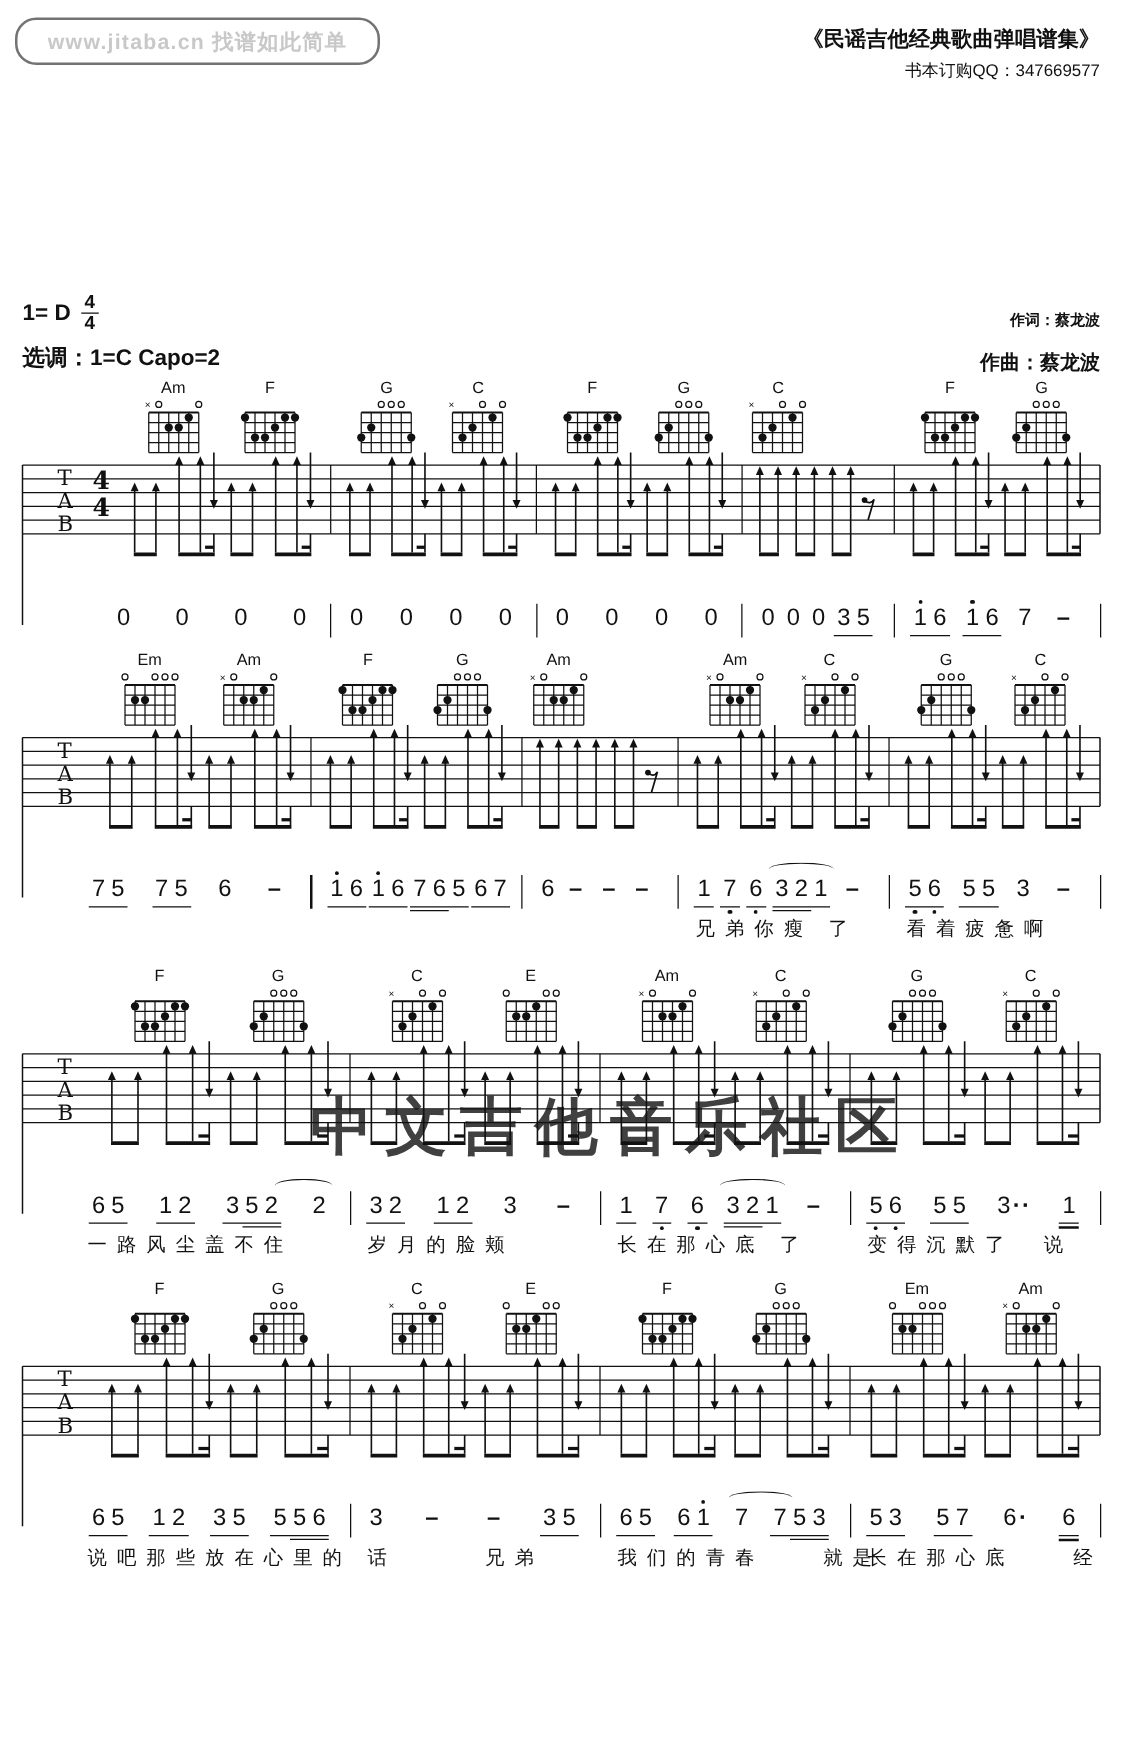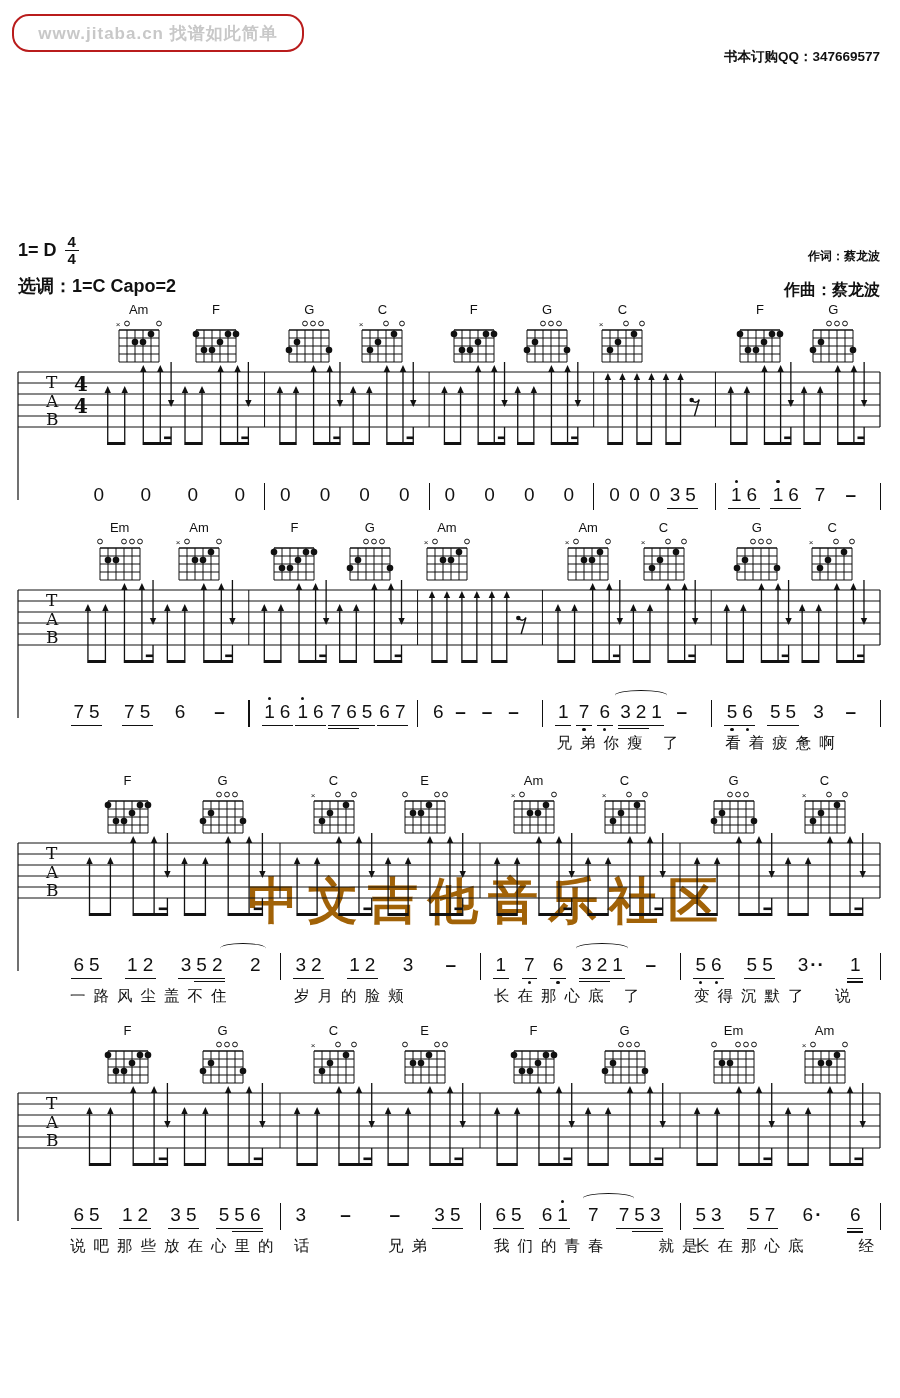--- a/index.html
+++ b/index.html
@@ -1,33 +1,33 @@
 <!DOCTYPE html>
 <html><head>
 <meta charset="utf-8">
 <style>
   html,body{margin:0;padding:0;background:#fff;}
   .page{position:relative;width:900px;height:1398px;background:#fff;overflow:hidden;
         font-family:"Liberation Sans",sans-serif;color:#111;}
   .abs{position:absolute;}
-  .wm-box{left:12px;top:14px;width:288px;height:34px;border:2px solid #b91c1c;border-radius:17px;
+  .wm-box{left:12px;top:14px;width:288px;height:34px;border:2px solid #737373;border-radius:17px;
           display:flex;align-items:center;justify-content:center;font-size:17px;font-weight:bold;
           color:#c8c8c8;letter-spacing:1px;}
   .collection{right:20px;top:20px;font-size:17px;font-weight:bold;text-align:right;}
-  .orderqq{right:20px;top:48px;font-size:13.5px;font-weight:bold;text-align:right;}
+  .orderqq{right:20px;top:48px;font-size:13.5px;font-weight:normal;text-align:right;}
   .title{left:0;top:86px;width:900px;text-align:center;font-size:42px;font-weight:bold;letter-spacing:4px;}
   .singer{left:0;top:155px;width:900px;text-align:center;font-size:16px;font-weight:bold;}
   .keyline{left:18px;top:234px;font-size:18px;font-weight:bold;display:flex;align-items:center;gap:8px;}
   .frac{display:inline-flex;flex-direction:column;align-items:center;font-size:15px;line-height:1.05;font-weight:bold;}
   .frac .top{border-bottom:1.6px solid #111;padding:0 3px;}
   .tuning{left:18px;top:274px;font-size:18px;font-weight:bold;}
   .lyricist{right:20px;top:248px;font-size:12px;font-weight:bold;}
   .composer{right:20px;top:280px;font-size:16px;font-weight:bold;}
   .wm-center1{left:208px;top:748px;font-size:88px;color:#ebebeb;font-weight:bold;letter-spacing:2px;z-index:0;}
-  .wm-center2{left:248px;top:868px;font-size:50px;color:#a16207;font-weight:bold;letter-spacing:10px;z-index:0;}
+  .wm-center2{left:248px;top:868px;font-size:50px;color:#404040;font-weight:bold;letter-spacing:10px;z-index:0;}
   #score{position:absolute;left:0;top:0;width:900px;height:1398px;z-index:1;}
   .chord-block{position:absolute;width:54px;text-align:center;}
   .chord-label{font-size:13px;font-weight:normal;line-height:12px;margin-bottom:1px;}
   .jp-measure{position:absolute;display:flex;justify-content:space-between;align-items:flex-start;
               font-size:19px;font-weight:500;white-space:nowrap;}
   .jp-g{position:relative;display:inline-flex;align-items:flex-end;padding:2px 1px 4px;}
   .jp-g.u1::after{content:"";position:absolute;left:1px;right:1px;bottom:0;height:1.5px;background:#111;}
   .jp-g.uu::before{content:"";position:absolute;left:1px;right:1px;bottom:-3.5px;height:1.5px;background:#111;}
   .n{position:relative;padding:0 2.5px;line-height:20px;}
   .dsh{padding:0 7px;font-weight:bold;}
@@ -41,20 +41,21 @@
   .arc.aR{right:-32px;}
   .sd{font-weight:bold;margin-left:2px;letter-spacing:1px;}
   .jp-bar{position:absolute;width:1.3px;background:#111;}
   .lyric{position:absolute;font-size:15.5px;letter-spacing:8px;white-space:pre;font-weight:500;}
 </style>
 </head>
 <body>
 
 <div class="page">
   <div class="abs wm-box">www.jitaba.cn 找谱如此简单</div>
+  <div class="abs collection">《民谣吉他经典歌曲弹唱谱集》</div>
   <div class="abs orderqq">书本订购QQ：347669577</div>
   <div class="abs keyline">
     <span>1= D</span>
     <span class="frac">
       <span class="top">4</span>
       <span>4</span>
     </span>
   </div>
   <div class="abs tuning">选调：1=C  Capo=2</div>
   <div class="abs lyricist">作词：蔡龙波</div>

